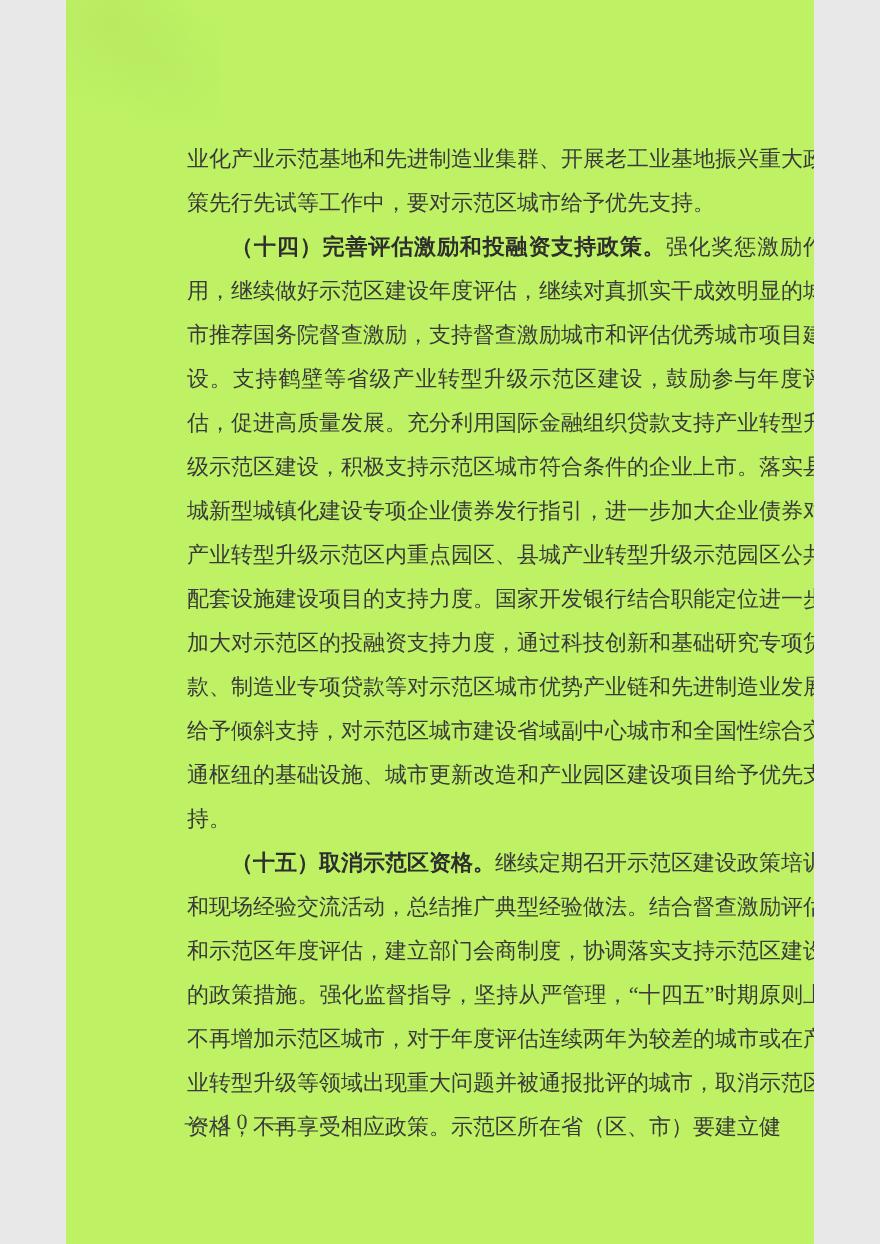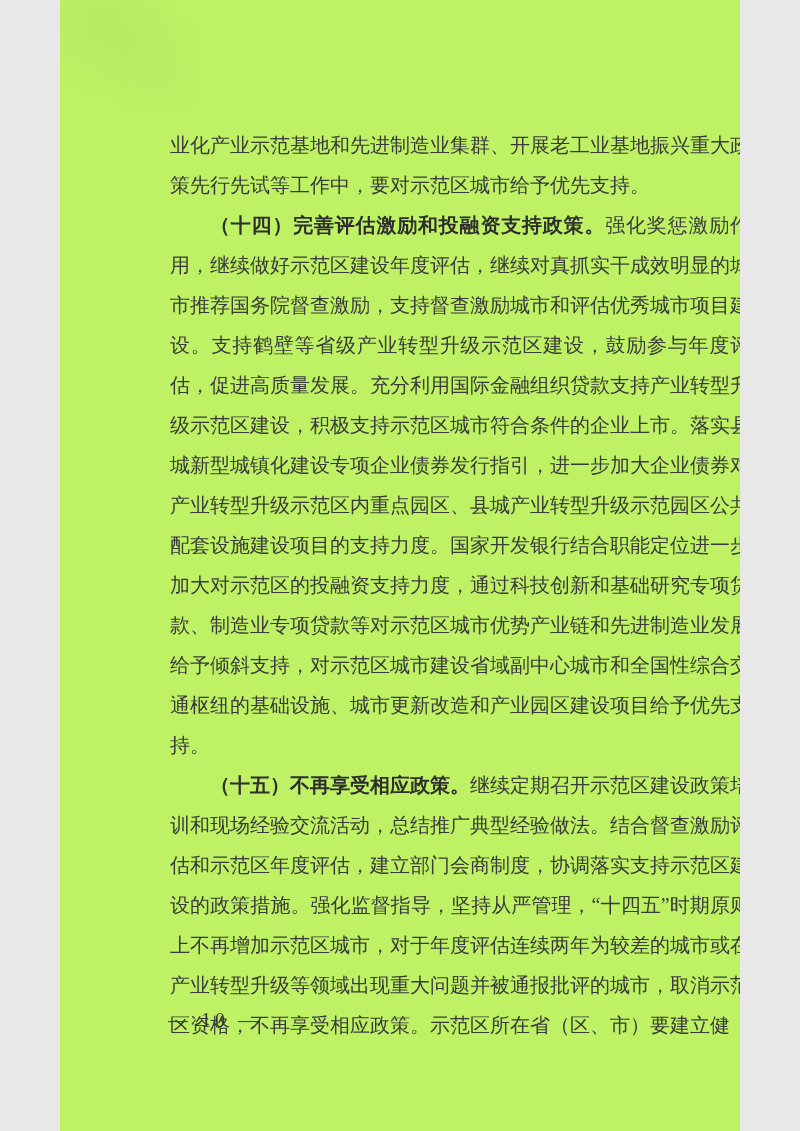--- a/index.html
+++ b/index.html
@@ -63,16 +63,16 @@
   }
 </style>
 </head>
 <body>
 
 <div class="page">
   <div class="scan-noise"></div>
   <div class="text-block">
       <p class="para"><span class="seg">业化产业示范基地和先进制造业集群、开展老工业基地振兴重大政策先行先试等工作中，要对示范区城市给予优先支持。</span></p>
       <p class="para indent"><span class="seg bold">（十四）完善评估激励和投融资支持政策。</span><span class="seg">强化奖惩激励作用，继续做好示范区建设年度评估，继续对真抓实干成效明显的城市推荐国务院督查激励，支持督查激励城市和评估优秀城市项目建设。支持鹤壁等省级产业转型升级示范区建设，鼓励参与年度评估，促进高质量发展。充分利用国际金融组织贷款支持产业转型升级示范区建设，积极支持示范区城市符合条件的企业上市。落实县城新型城镇化建设专项企业债券发行指引，进一步加大企业债券对产业转型升级示范区内重点园区、县城产业转型升级示范园区公共配套设施建设项目的支持力度。国家开发银行结合职能定位进一步加大对示范区的投融资支持力度，通过科技创新和基础研究专项贷款、制造业专项贷款等对示范区城市优势产业链和先进制造业发展给予倾斜支持，对示范区城市建设省域副中心城市和全国性综合交通枢纽的基础设施、城市更新改造和产业园区建设项目给予优先支持。</span></p>
-      <p class="para indent"><span class="seg bold">（十五）不再享受相应政策。</span><span class="seg">继续定期召开示范区建设政策培训和现场经验交流活动，总结推广典型经验做法。结合督查激励评估和示范区年度评估，建立部门会商制度，协调落实支持示范区建设的政策措施。强化监督指导，坚持从严管理，“十四五”时期原则上不再增加示范区城市，对于年度评估连续两年为较差的城市或在产业转型升级等领域出现重大问题并被通报批评的城市，取消示范区资格，不再享受相应政策。示范区所在省（区、市）要建立健</span></p>
+      <p class="para indent"><span class="seg bold">（十五）取消示范区资格。</span><span class="seg">继续定期召开示范区建设政策培训和现场经验交流活动，总结推广典型经验做法。结合督查激励评估和示范区年度评估，建立部门会商制度，协调落实支持示范区建设的政策措施。强化监督指导，坚持从严管理，“十四五”时期原则上不再增加示范区城市，对于年度评估连续两年为较差的城市或在产业转型升级等领域出现重大问题并被通报批评的城市，取消示范区资格，不再享受相应政策。示范区所在省（区、市）要建立健</span></p>
     </div>
   <div class="page-number">— 10 —</div>
 </div>
 
 </body></html>

